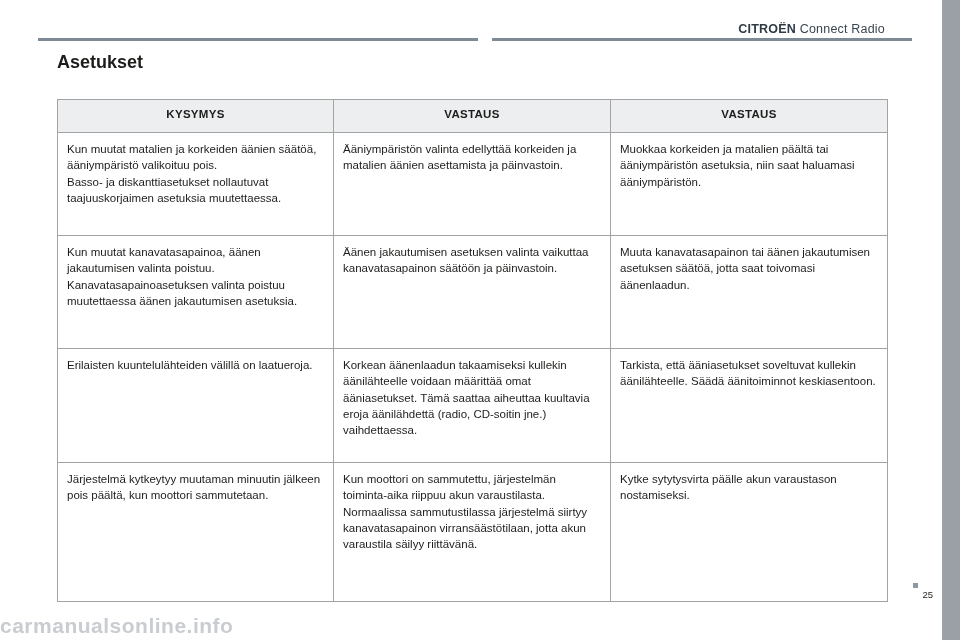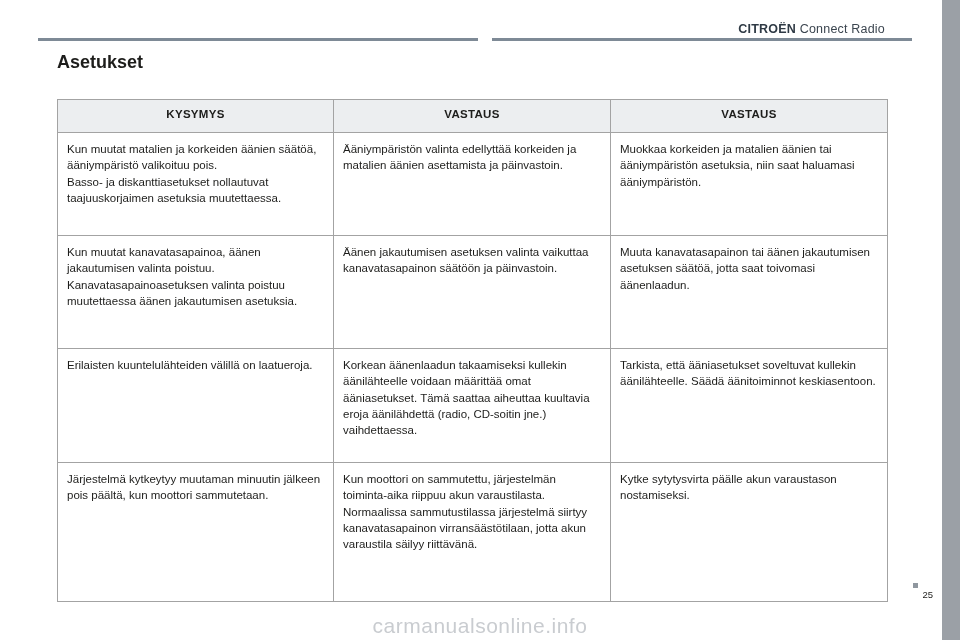--- a/index.html
+++ b/index.html
@@ -118,25 +118,26 @@
     bottom: 40px;
     font-size: 9.5px;
     color: #1d1d1b;
     margin-top: 44px;
   }
   .watermark {
     position: absolute;
     left: 0;
     right: 0;
     bottom: 2px;
-    text-align: center;
+    text-align: left;
     font-size: 21px;
     color: #c9ccd0;
     letter-spacing: .5px;
     font-family: "Liberation Sans", sans-serif;
+    font-weight: bold;
   }
 </style>
 </head>
 <body>
 
 <div class="page">
 
   <div class="right-strip"></div>
 
   <div class="header">
@@ -164,21 +165,21 @@
     <tbody>
       <tr class="r1">
         <td>
             <span class="cell-line">Kun muutat matalien ja korkeiden äänien säätöä, ääniympäristö valikoituu pois.</span>
             <span class="cell-line">Basso- ja diskanttiasetukset nollautuvat taajuuskorjaimen asetuksia muutettaessa.</span>
           </td>
         <td>
             <span class="cell-line">Ääniympäristön valinta edellyttää korkeiden ja matalien äänien asettamista ja päinvastoin.</span>
           </td>
         <td>
-            <span class="cell-line">Muokkaa korkeiden ja matalien äänien tai ääniympäristön asetuksia, niin saat haluamasi ääniympäristön.</span>
+            <span class="cell-line">Muokkaa korkeiden ja matalien päältä tai ääniympäristön asetuksia, niin saat haluamasi ääniympäristön.</span>
           </td>
       </tr>
       <tr class="r2">
         <td>
             <span class="cell-line">Kun muutat kanavatasapainoa, äänen jakautumisen valinta poistuu.</span>
             <span class="cell-line">Kanavatasapainoasetuksen valinta poistuu muutettaessa äänen jakautumisen asetuksia.</span>
           </td>
         <td>
             <span class="cell-line">Äänen jakautumisen asetuksen valinta vaikuttaa kanavatasapainon säätöön ja päinvastoin.</span>
           </td>

